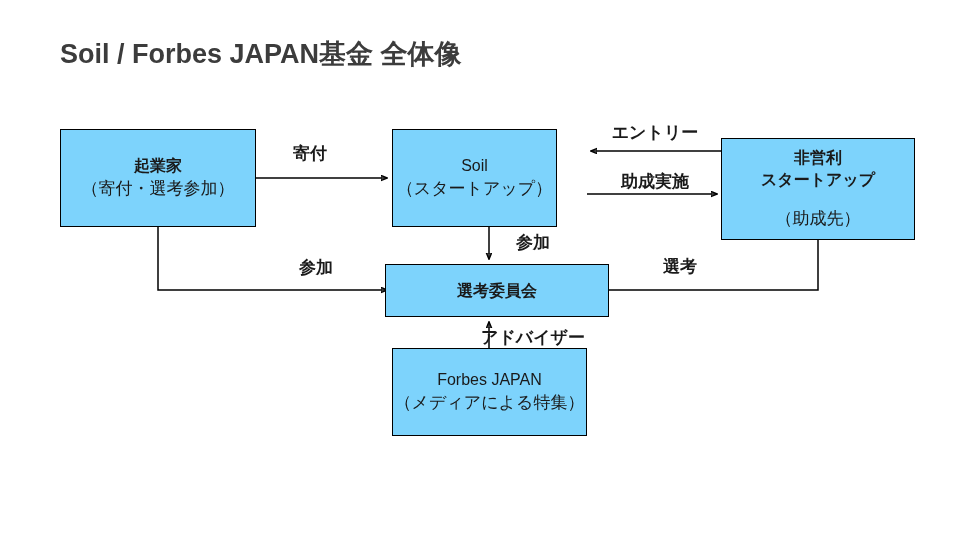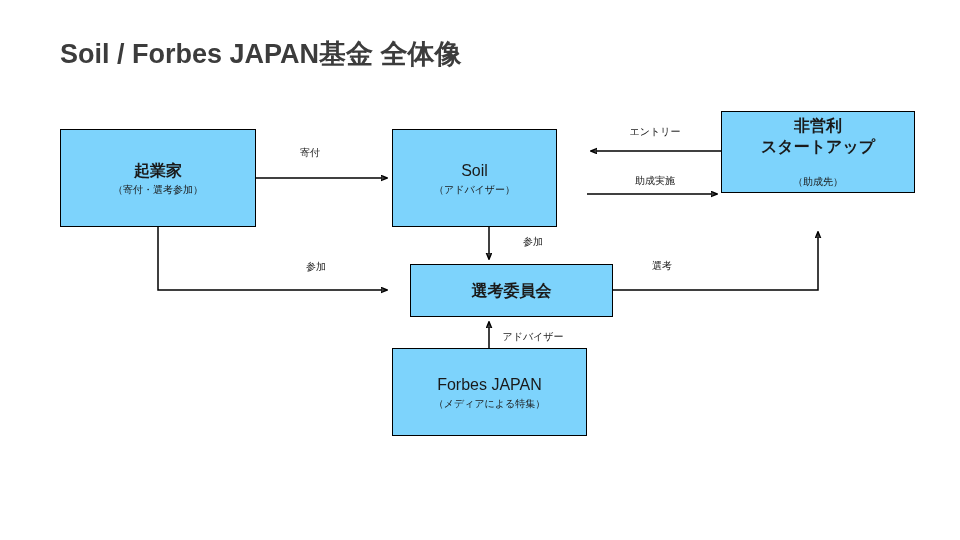--- a/index.html
+++ b/index.html
@@ -45,35 +45,36 @@
     text-align: center;
     color: #1a1a1a;
   }
   .node .main {
     font-size: 16px;
     line-height: 1.32;
     white-space: pre-line;
     color: #1a1a1a;
   }
   .node .sub {
-    font-size: 10px;
+    font-size: 17px;
     line-height: 1.35;
     margin-top: 2px;
     color: #1a1a1a;
     text-align: right;
   }
   .node.bold .main {
     font-weight: bold;
   }
   .edge-label {
     position: absolute;
-    font-size: 10px;
+    font-size: 17px;
     color: #1a1a1a;
     white-space: nowrap;
     transform: translate(-50%, -50%);
+    font-weight: bold;
   }
   svg.wires {
     position: absolute;
     left: 0;
     top: 0;
     width: 960px;
     height: 540px;
     pointer-events: none;
   }
   svg.wires path, svg.wires line {
@@ -111,45 +112,45 @@
     <path d="M480,348 L480,322" marker-end="url(#arrowhead)"></path>
   </svg>
 
   <div class="node bold" style="left:51px; top:129px; width:196px; height:98px;">
     <div class="main">起業家</div>
     <div class="sub">（寄付・選考参加）</div>
   </div>
 
   <div class="node" style="left:383px; top:129px; width:165px; height:98px;">
     <div class="main">Soil</div>
-    <div class="sub">（アドバイザー）</div>
+    <div class="sub">（スタートアップ）</div>
   </div>
 
-  <div class="node bold" style="left:712px; top:111px; width:194px; height:82px;gap:16px;">
+  <div class="node bold" style="left:712px; top:138px; width:194px; height:102px;gap:16px;">
     <div class="main">非営利
 スタートアップ</div>
     <div class="sub">（助成先）</div>
   </div>
 
-  <div class="node bold" style="left:401px; top:264px; width:203px; height:53px;">
+  <div class="node bold" style="left:376px; top:264px; width:224px; height:53px;">
     <div class="main">選考委員会</div>
   </div>
 
   <div class="node" style="left:383px; top:348px; width:195px; height:88px;">
     <div class="main">Forbes JAPAN</div>
     <div class="sub">（メディアによる特集）</div>
   </div>
 
   <div class="edge-label" style="left:301px; top:153px;text-align:right;">寄付</div>
 
   <div class="edge-label" style="left:646px; top:132px;">エントリー</div>
 
   <div class="edge-label" style="left:646px; top:181px;">助成実施</div>
 
   <div class="edge-label" style="left:524px; top:242px;">参加</div>
 
   <div class="edge-label" style="left:307px; top:267px;">参加</div>
 
-  <div class="edge-label" style="left:653px; top:266px;">選考</div>
+  <div class="edge-label" style="left:671px; top:266px;">選考</div>
 
   <div class="edge-label" style="left:524px; top:337px;">アドバイザー</div>
 
 </div>
 
 </body></html>

